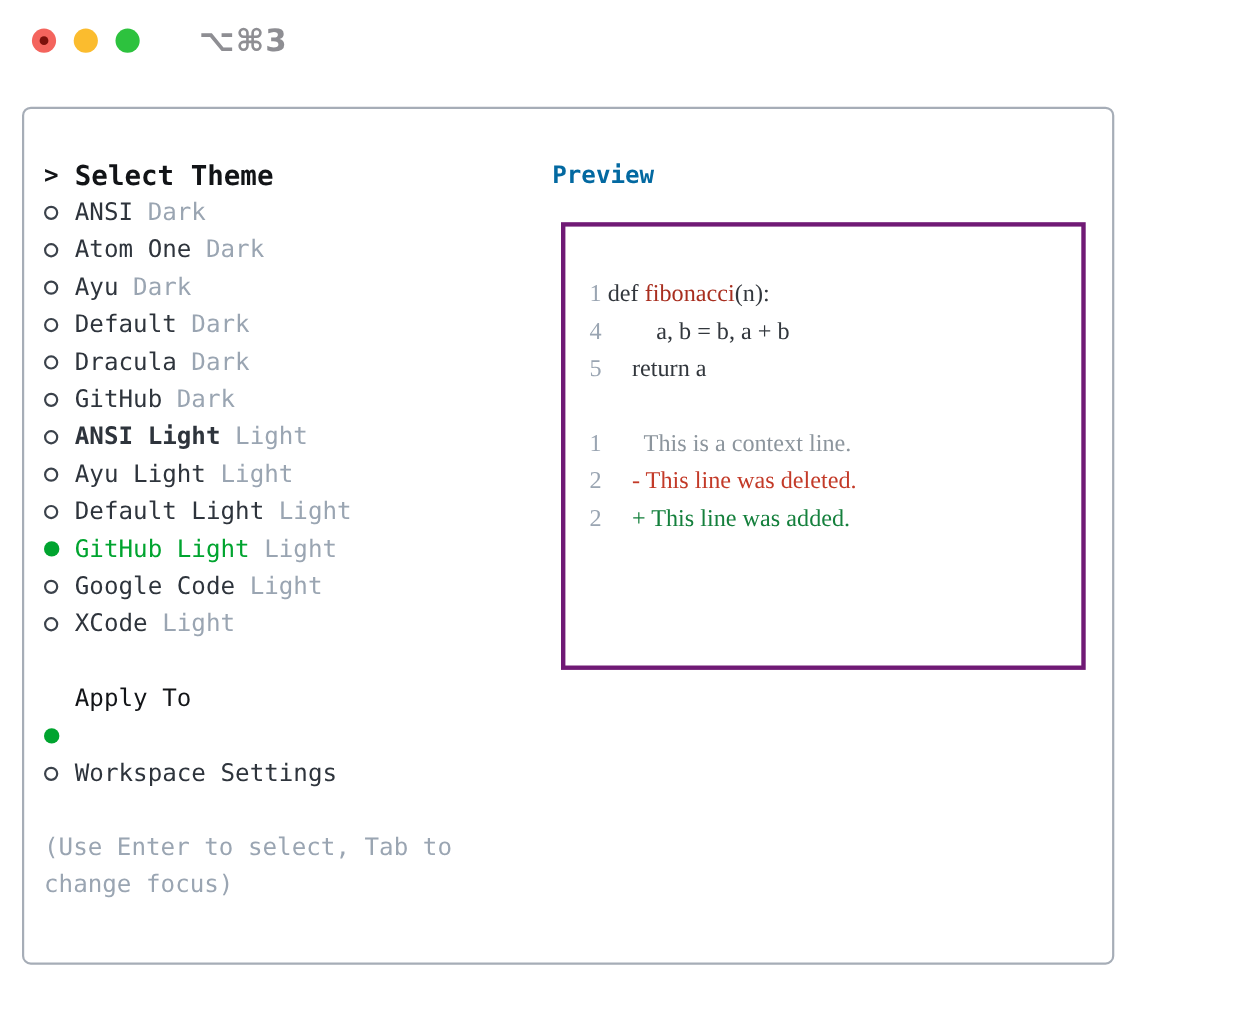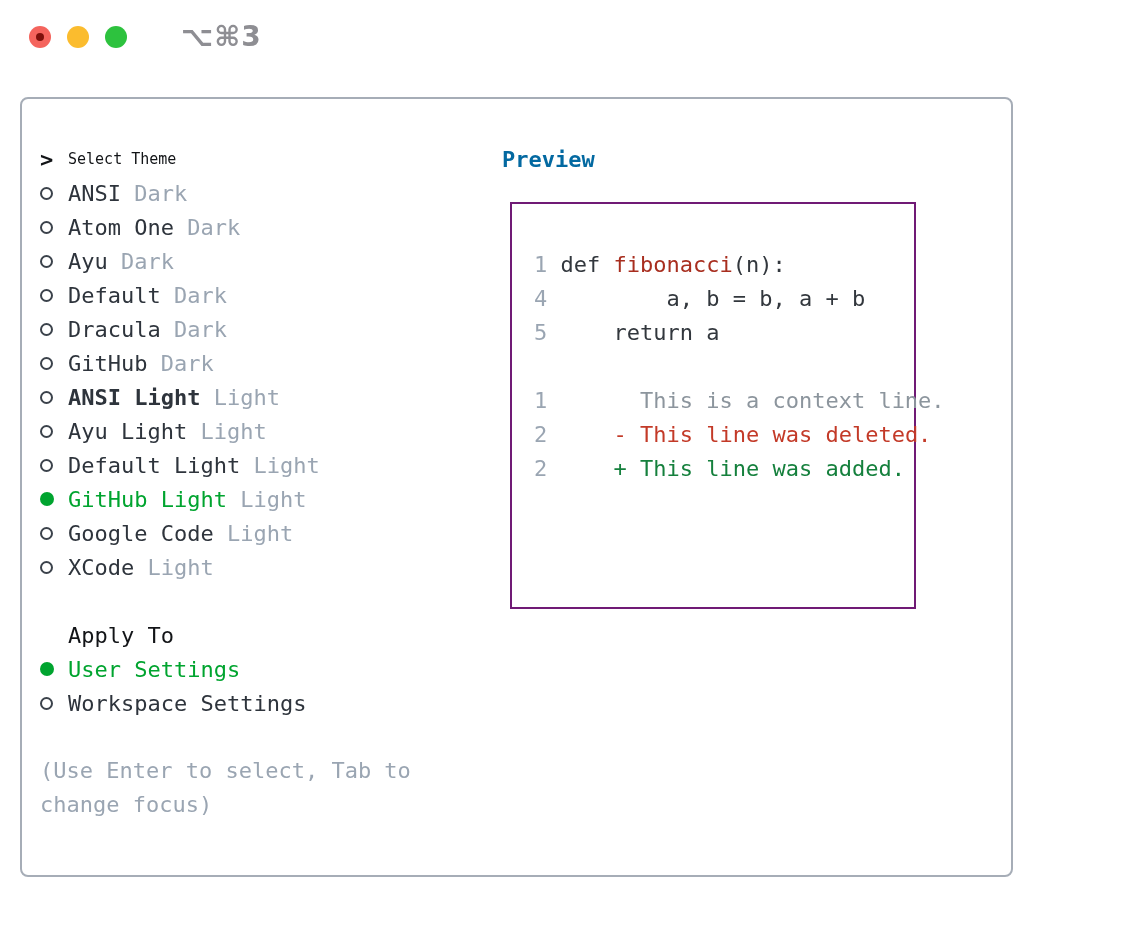--- a/index.html
+++ b/index.html
@@ -26,29 +26,29 @@
   .panel {
     position:absolute; left:20px; top:97px; width:993px; height:780px;
     border:2px solid #a6adb7; border-radius:8px; background:#ffffff;
   }
   .left-col { position:absolute; left:18px; top:43px; width:440px; }
   .row { height:34px; display:flex; align-items:center; font-size:22px; white-space:pre; }
   .icon-cell { width:28px; display:flex; align-items:center; flex:none; }
   .radio { width:13px; height:13px; border-radius:50%; border:2px solid #3b424b; }
   .radio.sel { border:none; width:14px; height:14px; }
   .prompt-char { font-weight:bold; font-size:22px; }
-  .heading { font-weight:normal; font-size:15px; }
+  .heading { font-weight:bold; font-size:25px; }
   .spacer { height:34px; }
   .hint { font-size:22px; line-height:34px; white-space:normal; width:420px; }
   
   .preview-heading { position:absolute; left:480px; top:43px; height:34px;
     display:flex; align-items:center; font-weight:bold; font-size:22px; }
   .preview-box {
-    position:absolute; left:488px; top:103px; width:406px; height:407px;
-    border:2px solid #701a75; background:#ffffff;
+    position:absolute; left:488px; top:103px; width:477px; height:407px;
+    border:4px solid #701a75; background:#ffffff;font-family:Liberation Serif, serif;
   }
   .code-lines { position:absolute; left:22px; top:44px; }
   .code-line { height:34px; line-height:34px; font-size:22px; white-space:pre; }
 </style>
 </head>
 <body>
 
 <div class="window">
 
   <div class="titlebar">
@@ -82,21 +82,21 @@
           <div class="row"><span class="icon-cell"><span class="radio"></span></span><span style="color: rgb(46, 52, 60);">XCode</span><span style="color: rgb(154, 165, 178);"> Light</span></div>
         </div>
 
       <div class="spacer"></div>
 
       <div class="row">
         <span class="icon-cell"></span>
         <span style="color:#121417;">Apply To</span>
       </div>
       <div id="apply-list">
-          <div class="row"><span class="icon-cell"><span class="radio sel" style="background: rgb(0, 164, 47);"></span></span><span style="color: rgb(0, 164, 47);">User Settings</span></div>
+          <div class="row"><span class="icon-cell"><span class="radio sel" style="background: rgb(0, 164, 47);"></span></span></div>
           <div class="row"><span class="icon-cell"><span class="radio"></span></span><span style="color: rgb(46, 52, 60);">Workspace Settings</span></div>
         </div>
 
       <div class="spacer"></div>
 
       <div class="hint" style="color: rgb(154, 165, 178);">(Use Enter to select, Tab to change focus)</div>
     </div>
 
     <div class="preview-heading" style="color: #0369a1;">Preview</div>
 

